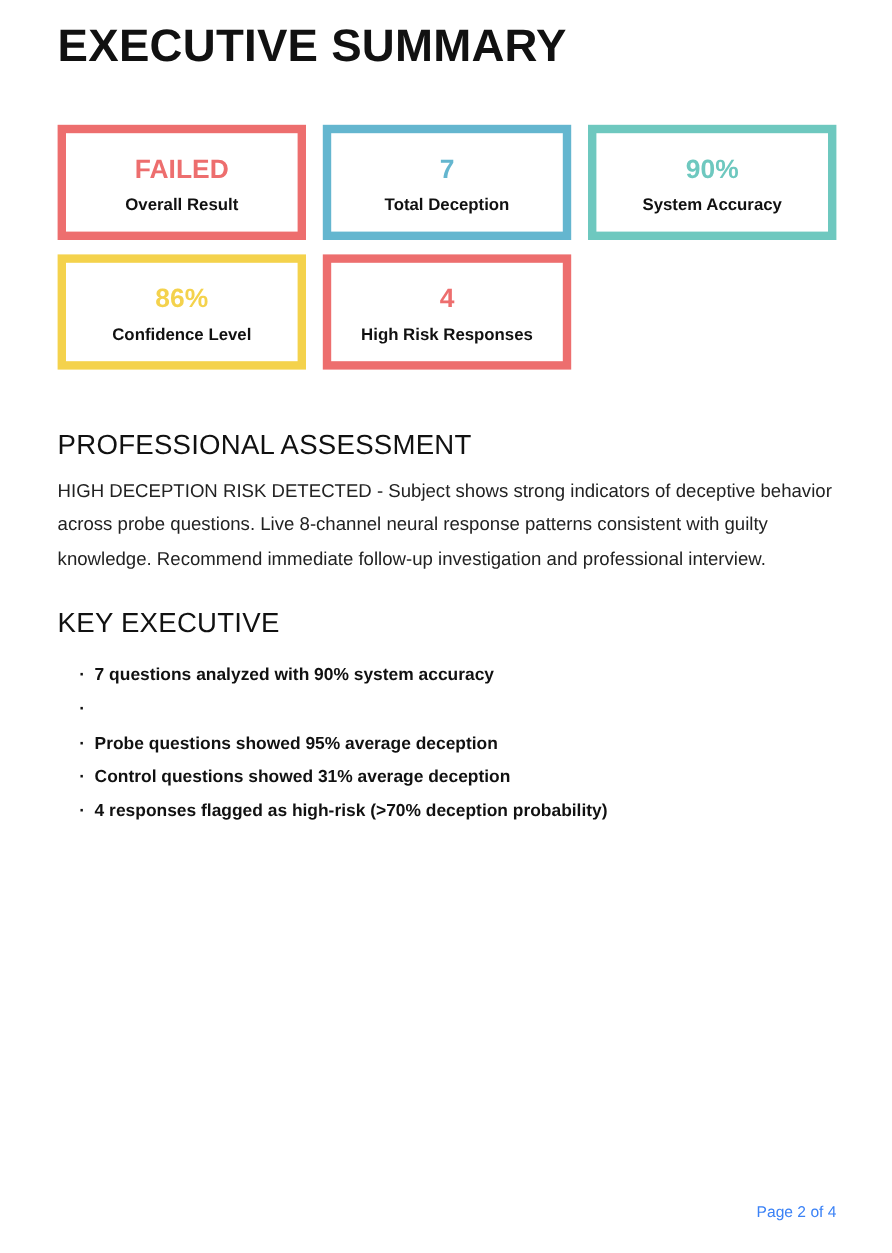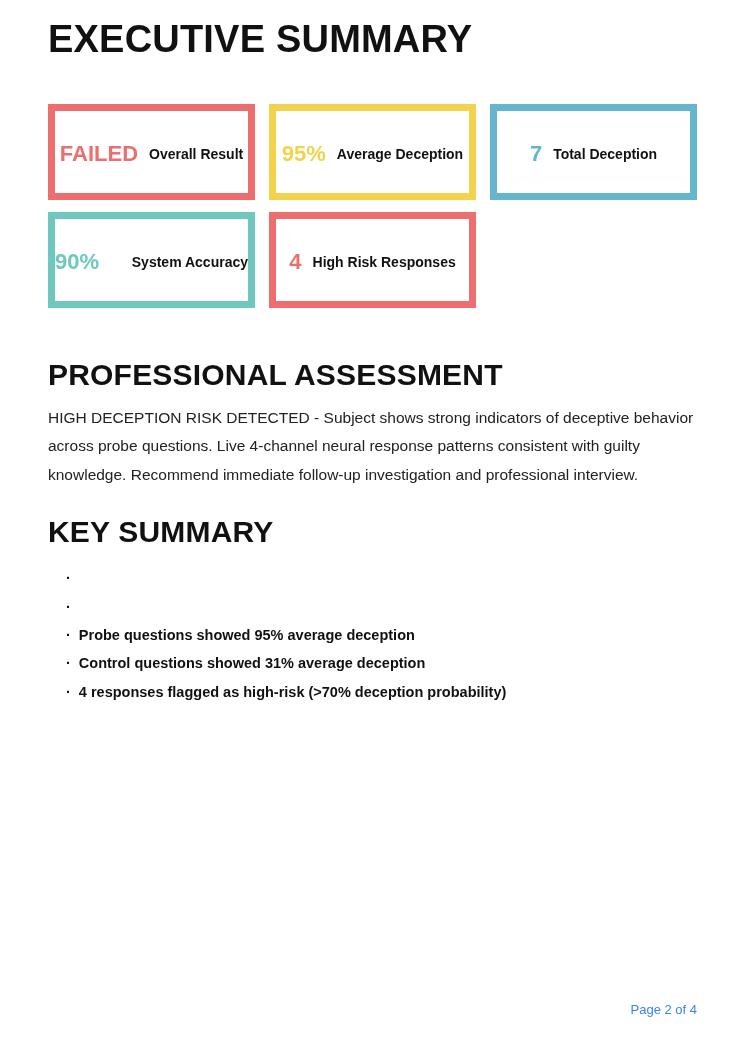--- a/index.html
+++ b/index.html
@@ -26,39 +26,40 @@
     display: grid;
     grid-template-columns: repeat(3, 1fr);
     column-gap: 14px;
     row-gap: 12px;
   }
   .stat-card {
     height: 96px;
     border: 7px solid #cccccc;
     background: #ffffff;
     display: flex;
+    flex-direction: column;
     align-items: center;
     justify-content: center;
     gap: 11px;
     padding-top: 4px;
   }
   .stat-value {
     font-size: 22px;
     font-weight: bold;
     line-height: 1;
   }
   .stat-label {
     font-size: 14px;
     font-weight: bold;
     color: #111111;
     line-height: 1;
   }
   .section-heading {
-    font-size: 30px;
-    font-weight: bold;
+    font-size: 23px;
+    font-weight: normal;
     color: #111111;
     letter-spacing: 0.2px;
     line-height: 1.1;
   }
   .assessment-section { margin-top: 50px; }
   .assessment-body {
     margin-top: 13px;
     font-size: 15.5px;
     line-height: 28.5px;
     color: #222222;
@@ -96,48 +97,49 @@
 
 <div class="content">
 
   <h1 class="page-title">EXECUTIVE SUMMARY</h1>
 
   <div class="cards-grid">
     <div class="stat-card" style="border-color: rgb(237, 110, 110);">
       <div class="stat-value" style="color: rgb(237, 110, 110);">FAILED</div>
       <div class="stat-label">Overall Result</div>
     </div>
-    <div class="stat-card" style="border-color: rgb(244, 210, 76);">
-      <div class="stat-value" style="color: rgb(244, 210, 76);">95%</div>
-      <div class="stat-label">Average Deception</div>
-    </div>
     <div class="stat-card" style="border-color: rgb(100, 182, 207);">
       <div class="stat-value" style="color: rgb(100, 182, 207);">7</div>
       <div class="stat-label">Total Deception</div>
     </div>
-    <div class="stat-card" style="border-color: rgb(110, 200, 191); justify-content: space-between;">
+    <div class="stat-card" style="border-color: rgb(110, 200, 191);">
       <div class="stat-value" style="color: rgb(110, 200, 191);">90%</div>
       <div class="stat-label">System Accuracy</div>
+    </div>
+    <div class="stat-card" style="border-color: rgb(244, 210, 76);">
+      <div class="stat-value" style="color: rgb(244, 210, 76);">86%</div>
+      <div class="stat-label">Confidence Level</div>
     </div>
     <div class="stat-card" style="border-color: rgb(237, 110, 110);">
       <div class="stat-value" style="color: rgb(237, 110, 110);">4</div>
       <div class="stat-label">High Risk Responses</div>
     </div>
   </div>
 
   <div class="assessment-section">
     <h2 class="section-heading">PROFESSIONAL ASSESSMENT</h2>
-    <p class="assessment-body">HIGH DECEPTION RISK DETECTED - Subject shows strong indicators of deceptive behavior across probe questions. Live 4-channel neural response patterns consistent with guilty knowledge. Recommend immediate follow-up investigation and professional interview.</p>
+    <p class="assessment-body">HIGH DECEPTION RISK DETECTED - Subject shows strong indicators of deceptive behavior across probe questions. Live 8-channel neural response patterns consistent with guilty knowledge. Recommend immediate follow-up investigation and professional interview.</p>
   </div>
 
   <div class="findings-section">
-    <h2 class="section-heading">KEY SUMMARY</h2>
+    <h2 class="section-heading">KEY EXECUTIVE</h2>
     <ul class="findings-list">
       <li class="finding-item">
         <span class="bullet-dot">·</span>
+        <span>7 questions analyzed with 90% system accuracy</span>
       </li>
       <li class="finding-item">
         <span class="bullet-dot">·</span>
       </li>
       <li class="finding-item">
         <span class="bullet-dot">·</span>
         <span>Probe questions showed 95% average deception</span>
       </li>
       <li class="finding-item">
         <span class="bullet-dot">·</span>

